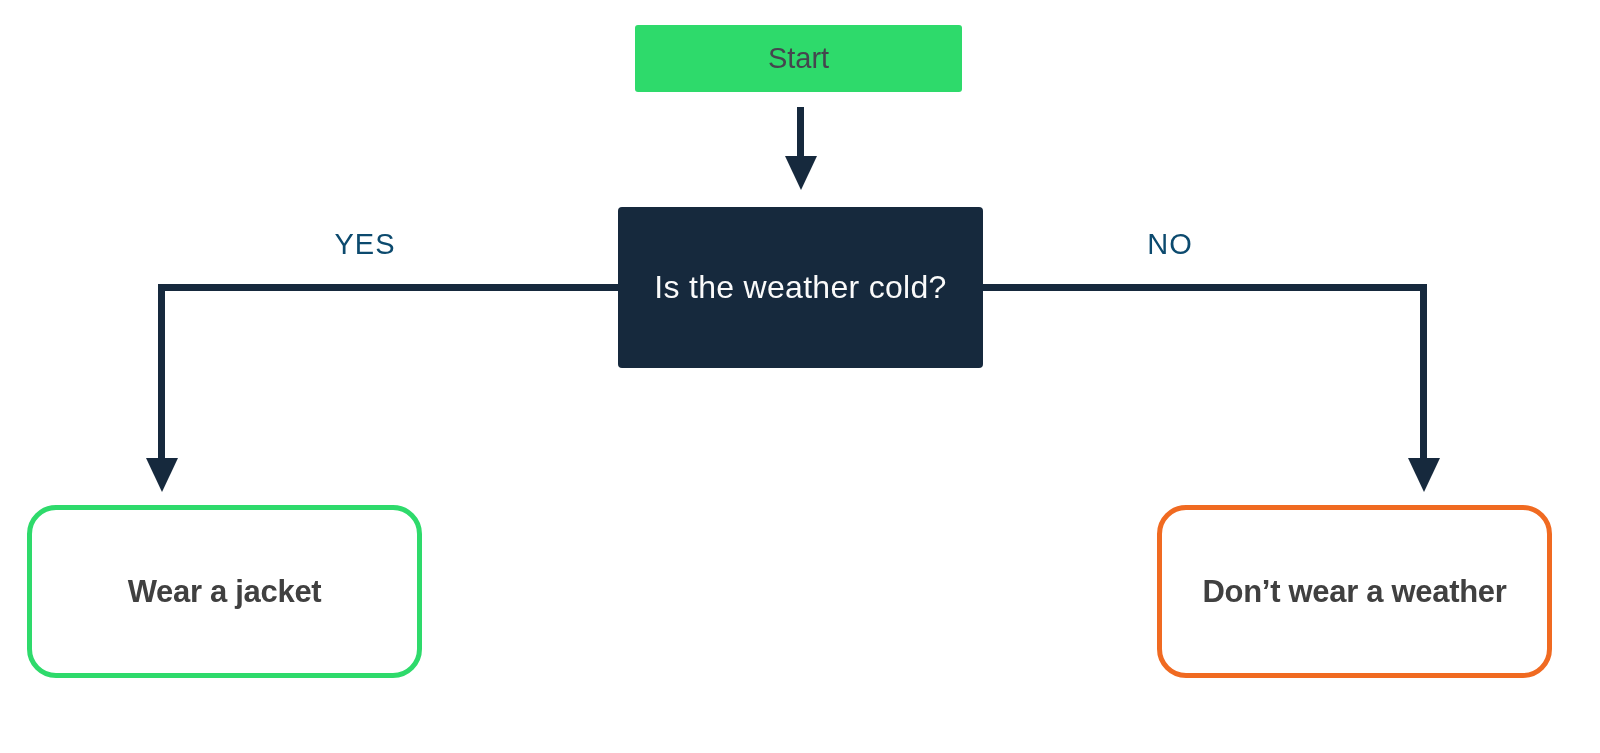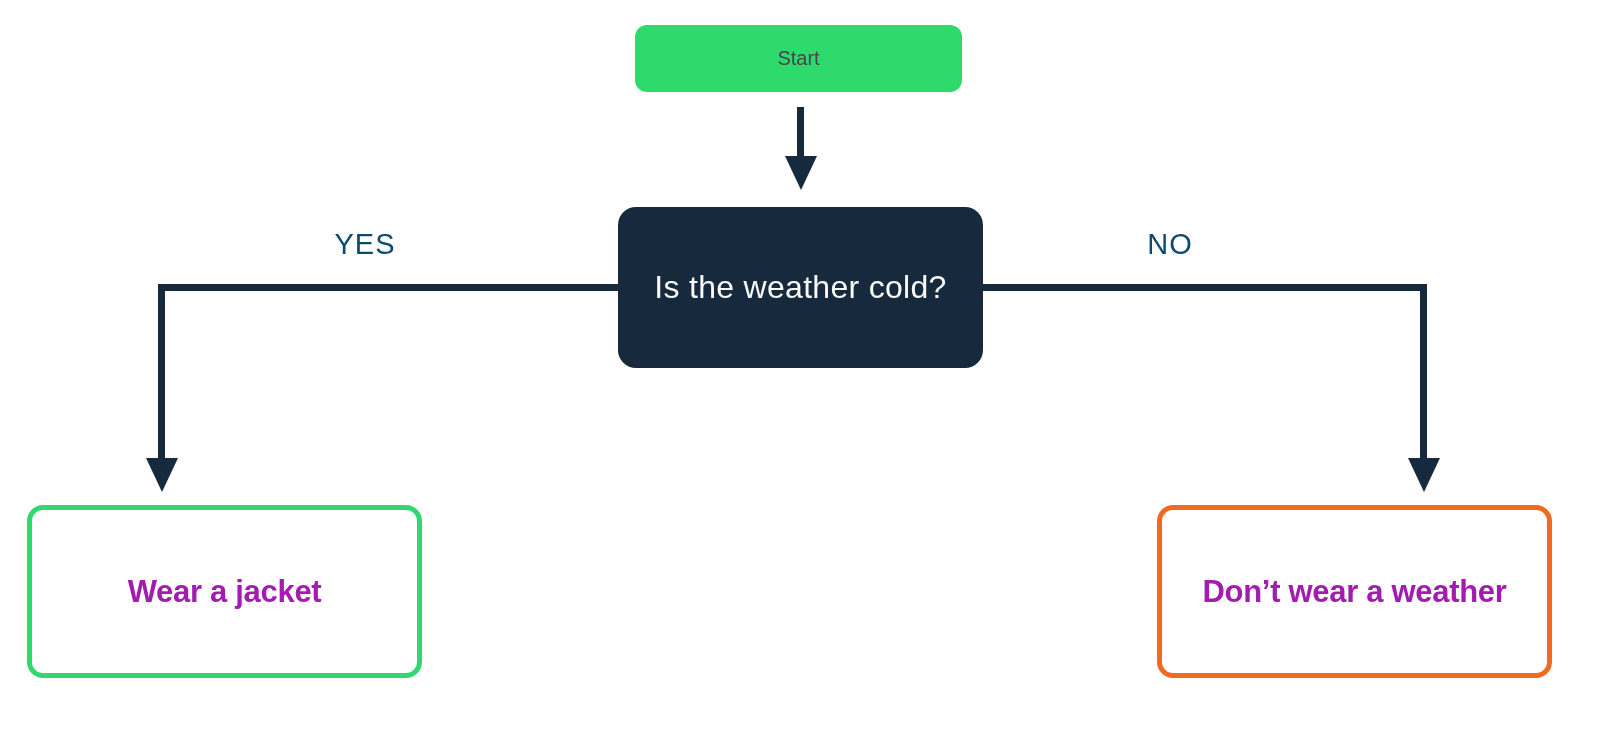--- a/index.html
+++ b/index.html
@@ -24,42 +24,42 @@
     display: flex;
     align-items: center;
     justify-content: center;
     text-align: center;
   }
 
   .node-start {
     left: 635px; top: 25px;
     width: 327px; height: 67px;
     background: #2EDA6B;
-    border-radius: 12px;
+    border-radius: 3px;
     color: #45454E;
-    font-size: 20px;
+    font-size: 29px;
     font-weight: 500;
   }
 
   .node-decision {
     left: 618px; top: 207px;
     width: 365px; height: 161px;
     background: #16293D;
-    border-radius: 18px;
+    border-radius: 4px;
     color: #FAFAFA;
     font-size: 32px;
     font-weight: 400;
     letter-spacing: 0.3px;
   }
 
   .node-result {
     width: 395px; height: 173px;
     background: #ffffff;
-    border-radius: 16px;
-    color: #a21caf;
+    border-radius: 29px;
+    color: #404040;
     font-size: 31px;
     font-weight: 700;
     letter-spacing: -0.3px;
   }
 
   .node-result-yes {
     left: 27px; top: 505px;
     border: 5px solid #2EDA6B;
   }
 

